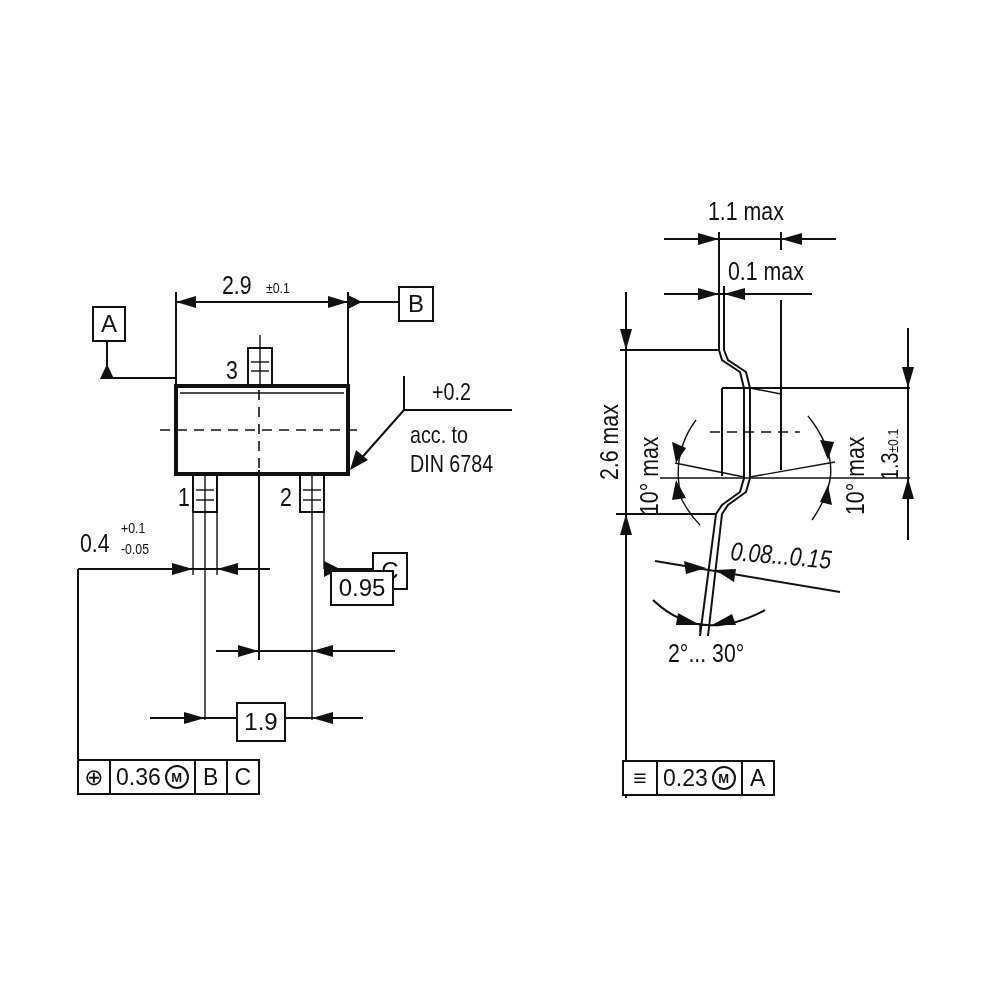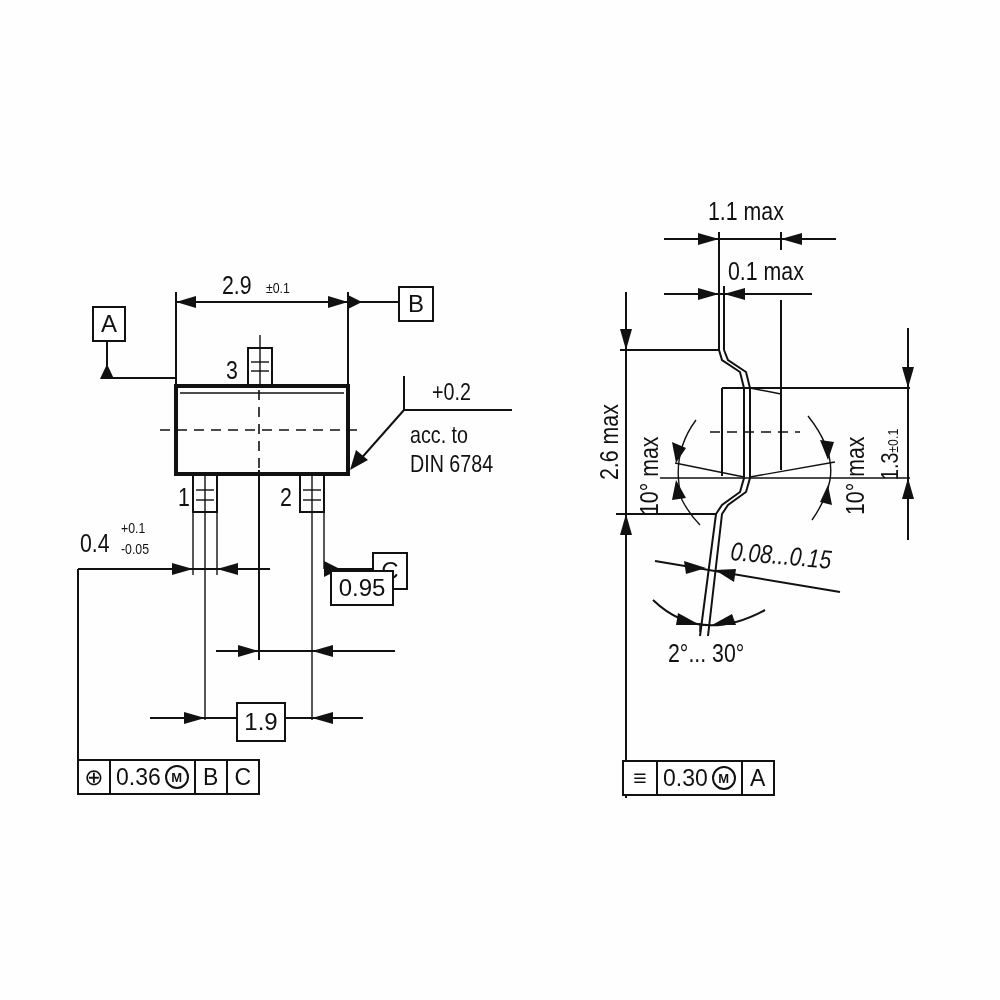--- a/index.html
+++ b/index.html
@@ -175,18 +175,18 @@
   <span>1.3</span><span style="font-size:15px;">±0.1</span>
 </div>
 <div class="rot big" style="left:636px;top:515px;transform:rotate(-90deg) scaleX(0.82);">10° max</div>
 <div class="rot big" style="left:842px;top:515px;transform:rotate(-90deg) scaleX(0.82);">10° max</div>
 <div class="rot big" style="left:732px;top:538px;transform:rotate(5deg) scaleX(0.82);font-style:italic;">0.08...0.15</div>
 <div class="lbl big" style="left:668px;top:640px;">2°... 30°</div>
 
 <div class="fcf" style="left:622px;top:760px;">
   <div style="width:22px;">≡</div>
   <div>
-    <span>0.30</span>
+    <span>0.23</span>
     <span class="circ">M</span>
   </div>
   <div style="width:20px;">A</div>
 </div>
 </div>
 
 </body></html>

